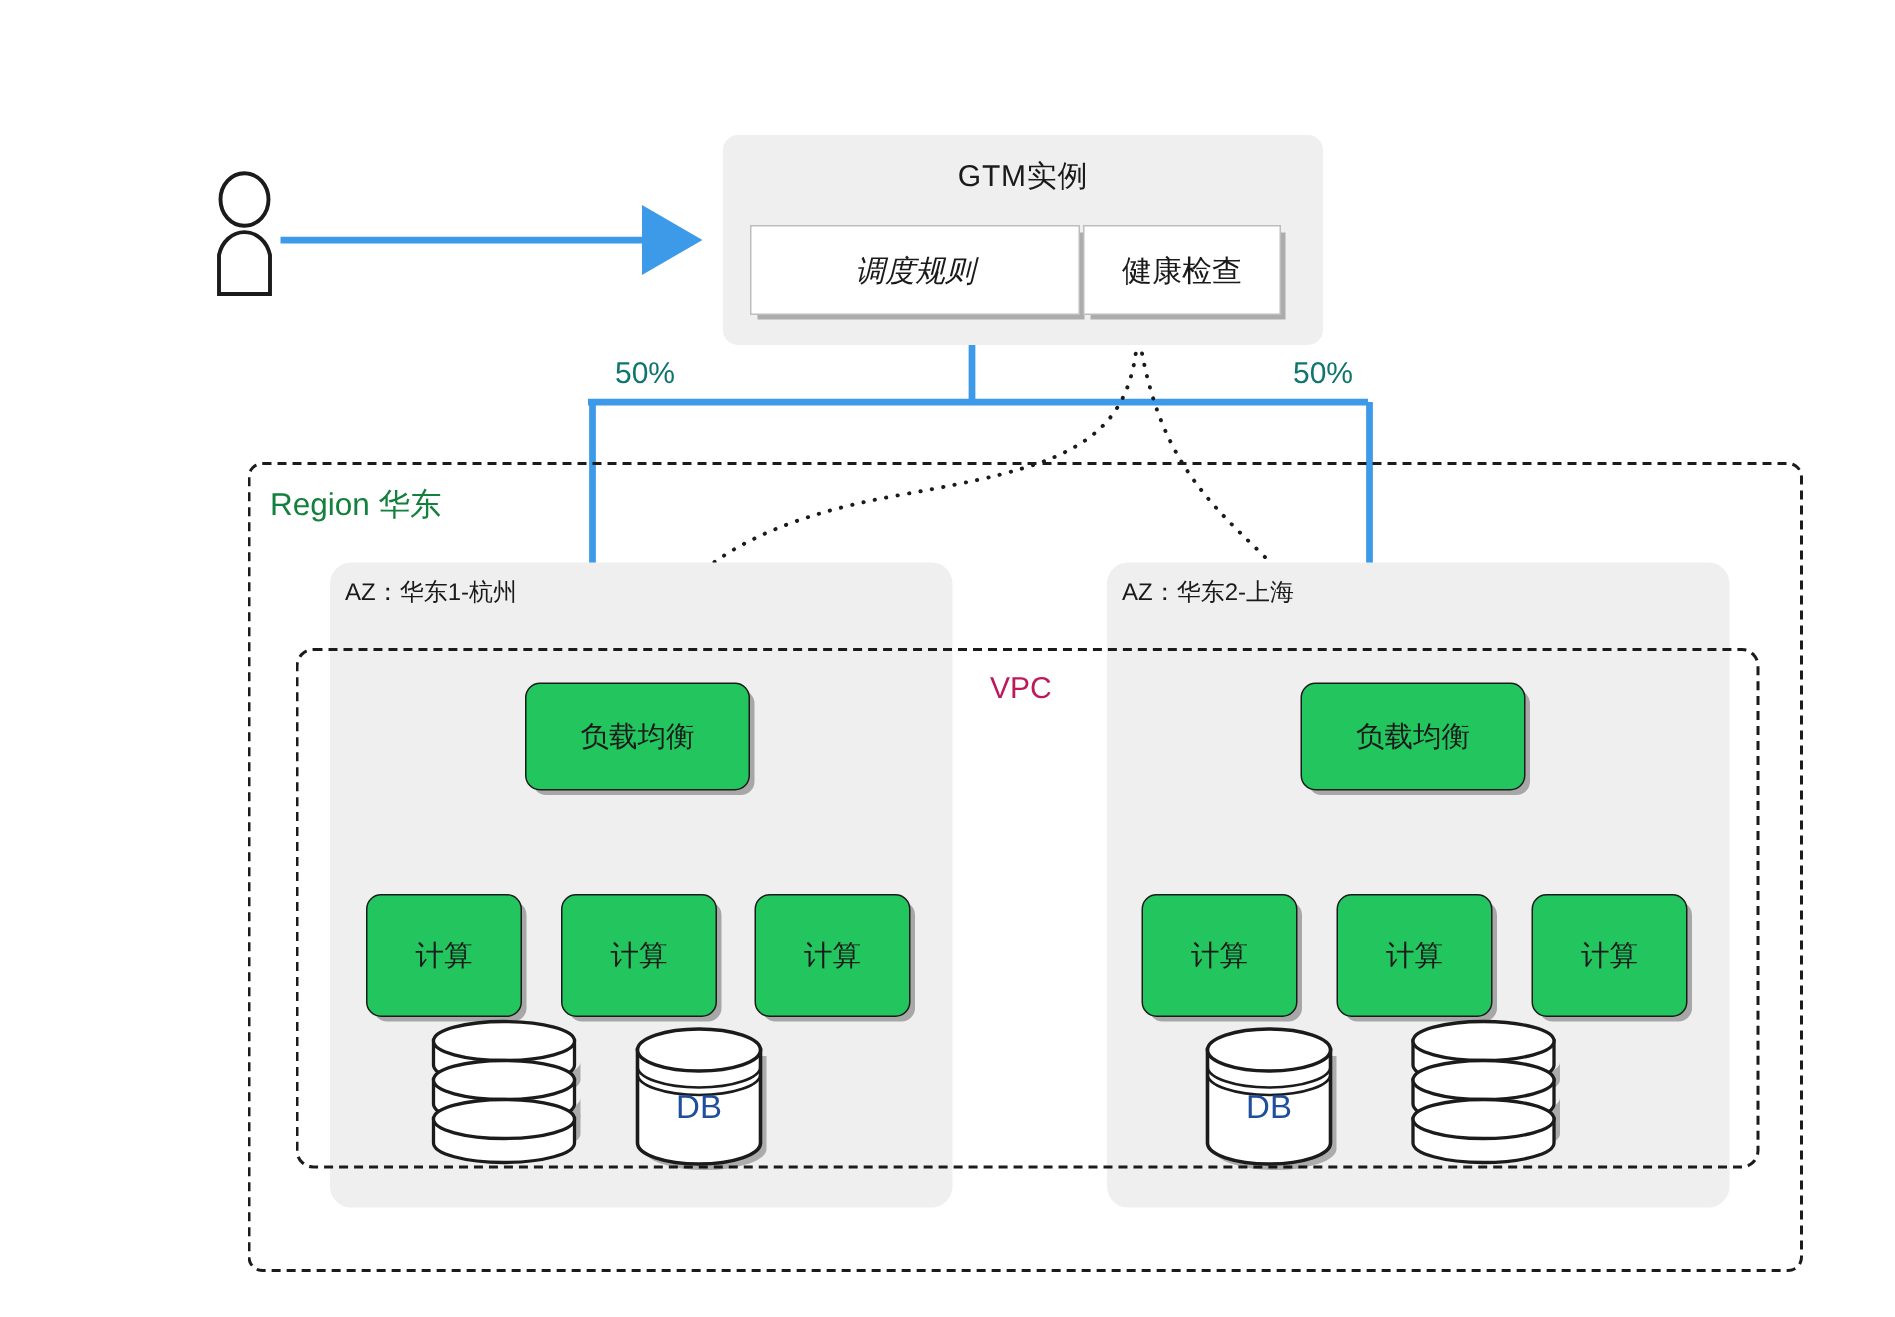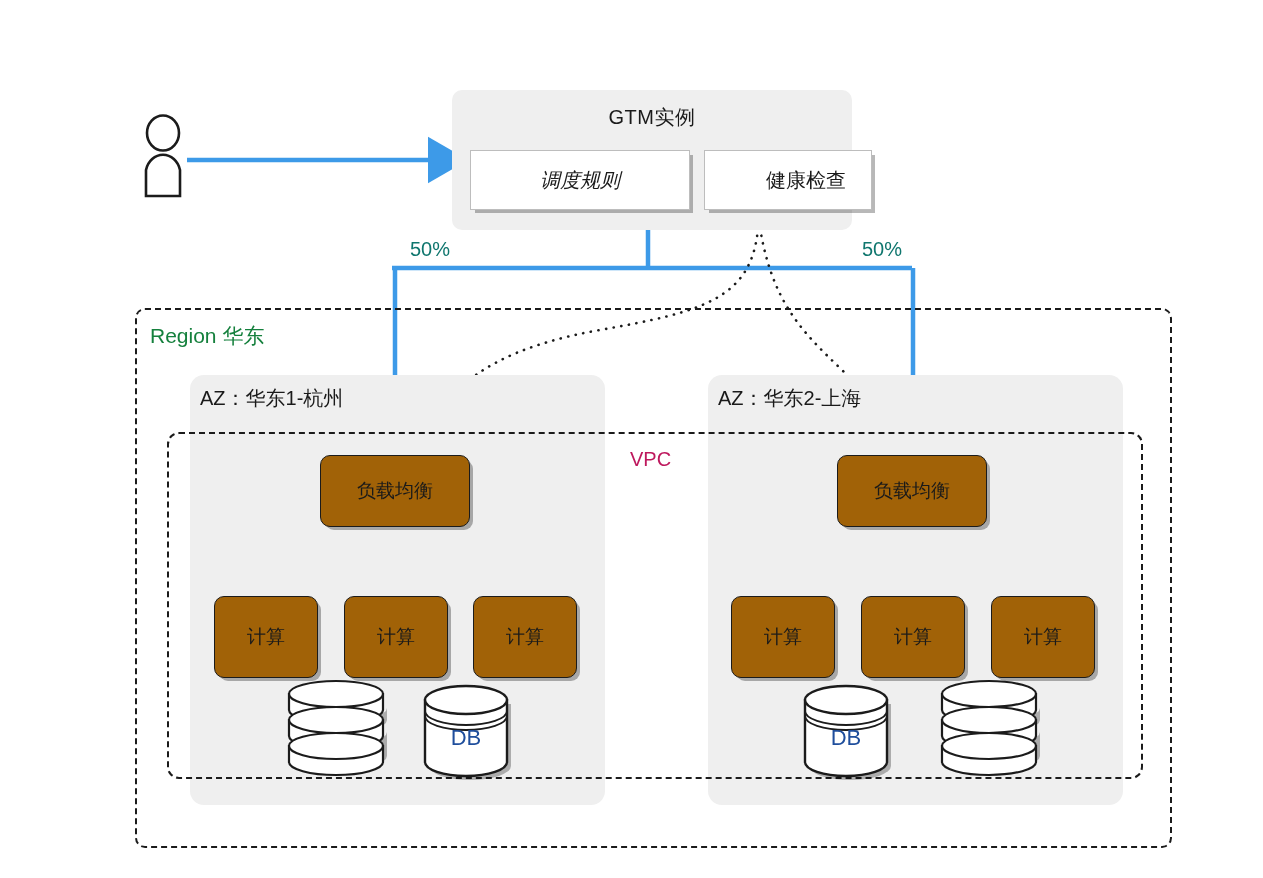--- a/index.html
+++ b/index.html
@@ -26,55 +26,55 @@
     text-align:center;font-size:20px;color:#1a1a1a;
     letter-spacing:.5px;
   }
   .gtm-sub{
     position:absolute;background:#ffffff;border:1.6px solid #bdbdbd;
     box-shadow:4px 4px 0 -1px rgba(0,0,0,0.28);
     display:flex;align-items:center;justify-content:center;
     font-size:20px;color:#1a1a1a;
   }
   .gtm-sub.rules{left:18px;top:60px;width:218px;height:58px;font-style:italic;}
-  .gtm-sub.health{left:252px;top:60px;width:130px;height:58px;padding-left:36px;}
+  .gtm-sub.health{left:240px;top:60px;width:130px;height:58px;}
 
   
   .region-box{
     left:135px;top:308px;width:1037px;height:540px;
     border:2.2px dashed #1b1b1b;border-radius:10px;background:transparent;
   }
   .region-label{
     left:150px;top:322px;font-size:21px;color:#15803d;white-space:nowrap;
   }
 
   
   .az-panel{
     top:375px;height:430px;background:#efefef;border-radius:14px;
   }
   .az-panel.left{left:190px;width:415px;}
   .az-panel.right{left:708px;width:415px;}
   .az-label{
-    top:385px;font-size:20px;color:#1a1a1a;white-space:nowrap;
+    top:385px;font-size:16px;color:#1a1a1a;white-space:nowrap;
   }
   .az-label.left{left:200px;}
   .az-label.right{left:718px;}
 
   
   .vpc-box{
     left:167px;top:432px;width:976px;height:347px;
     border:2.2px dashed #1b1b1b;border-radius:12px;background:transparent;
   }
   .vpc-label{
     left:630px;top:448px;font-size:20px;color:#be185d;
   }
 
   
   .node{
-    background:#a16207;border:1.8px solid #1b1b1b;border-radius:10px;
+    background:#22c55e;border:1.8px solid #1b1b1b;border-radius:10px;
     box-shadow:4px 4px 0 -1px rgba(0,0,0,0.30);
     display:flex;align-items:center;justify-content:center;
     font-size:19px;color:#1a1a1a;white-space:nowrap;text-align:right;
   }
   .node.lb{width:150px;height:72px;}
   .node.compute{width:104px;height:82px;}
 
   
   .lb-left{left:320px;top:455px;}
   .c-l1{left:214px;top:596px;}
@@ -88,21 +88,21 @@
 
   
   .pct{position:absolute;font-size:20px;color:#0f766e;}
   .pct.l{left:410px;top:238px;}
   .pct.r{left:862px;top:238px;}
 
   
   svg.layer{position:absolute;left:0;top:0;width:1263px;height:878px;overflow:visible;}
   svg.layer.under{z-index:1;}
   svg.layer.over{z-index:5;pointer-events:none;}
-  .abs{z-index:3;}
+  .abs{z-index:3;margin-left:30px;}
   .gtm-panel{z-index:4;}
   .node{z-index:4;}
 </style>
 </head>
 <body>
 
 <div id="stage">
 
   <svg class="layer under" viewBox="0 0 1263 878">
     <defs>

